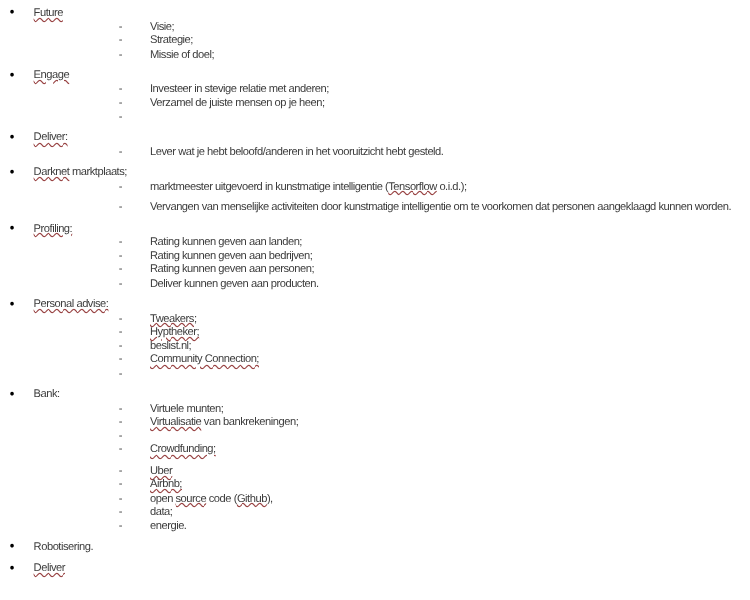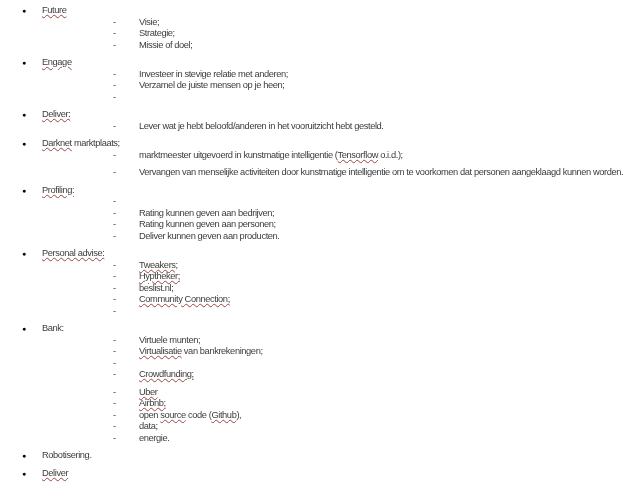--- a/index.html
+++ b/index.html
@@ -12,21 +12,21 @@
       height: 500px;
       overflow: hidden;
       font-family: "Liberation Sans", sans-serif;
       font-size: 9.3px;
       letter-spacing: -0.4px;
       color: #3c3c3c;
     }
     .page {
       padding-top: 3px;
     }
-    .section { margin-top: 6px; padding-left: 14px; }
+    .section { margin-top: 6px; }
     .section:first-child { margin-top: 2px; }
 
     .trow, .irow {
       display: flex;
       align-items: flex-start;
       line-height: 11.5px;
       white-space: nowrap;
     }
     .bullet {
       flex: 0 0 auto;
@@ -123,20 +123,21 @@
         <span class="itext"><span>Vervangen van menselijke activiteiten door kunstmatige intelligentie om te voorkomen dat personen aangeklaagd kunnen worden.</span></span>
       </div>
     </div>
     <div class="section">
       <div class="trow">
         <span class="bullet">●</span>
         <span class="title"><span class="sp">Profiling:</span></span>
       </div>
       <div class="irow">
         <span class="dash">-</span>
+        <span class="itext"><span>Rating kunnen geven aan landen;</span></span>
       </div>
       <div class="irow">
         <span class="dash">-</span>
         <span class="itext"><span>Rating kunnen geven aan bedrijven;</span></span>
       </div>
       <div class="irow">
         <span class="dash">-</span>
         <span class="itext"><span>Rating kunnen geven aan personen;</span></span>
       </div>
       <div class="irow">

